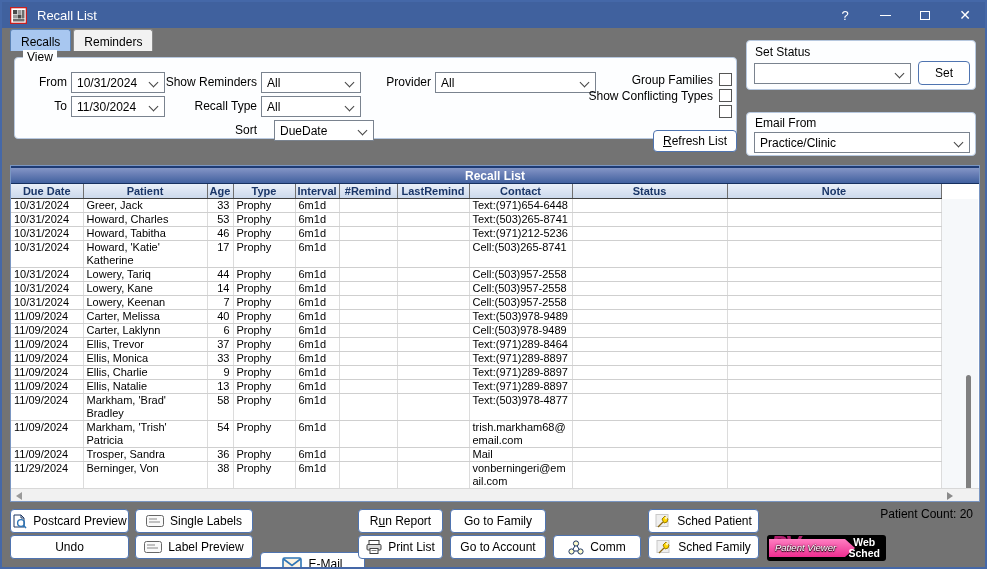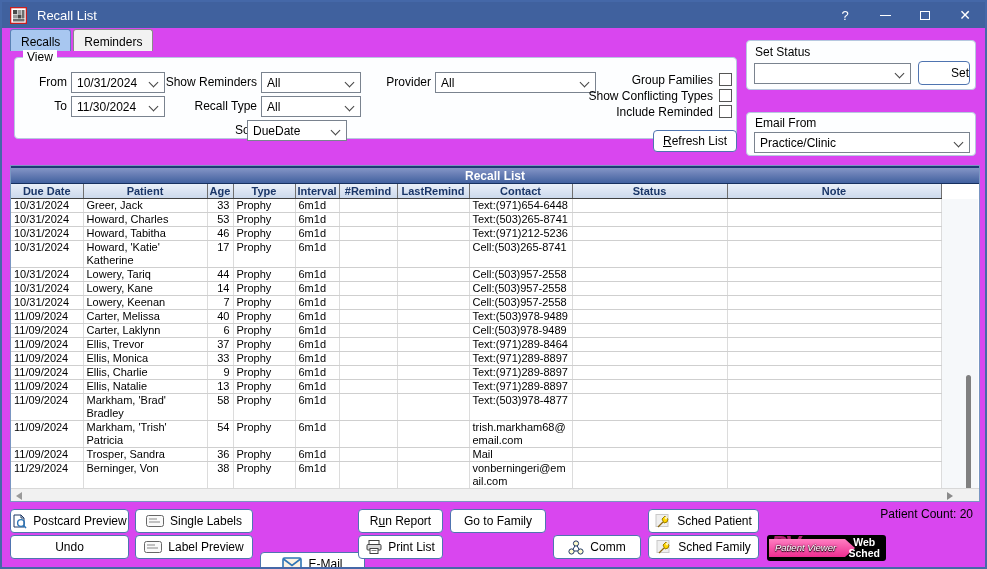--- a/index.html
+++ b/index.html
@@ -1,18 +1,18 @@
 <!DOCTYPE html>
 <html><head>
 <meta charset="utf-8">
 <style>
   * { box-sizing: border-box; margin: 0; padding: 0; }
   html,body { width:987px; height:569px; }
   body { font-family: "Liberation Sans", sans-serif; background:#c9d6e8; }
-  .window { position:relative; width:987px; height:569px; background:#d946ef;
+  .window { position:relative; width:987px; height:569px; background:#737373;
             border:2px solid #4568A8; overflow:hidden; }
 
   
   .titlebar { position:absolute; left:0; top:0; right:0; height:26px; background:#40619E;
               display:flex; align-items:center; color:#fff; }
   .app-icon { width:17px; height:17px; margin-left:8px; display:block; }
   .title-text { margin-left:10px; font-size:13px; color:#fff; }
   .titlebar-controls { margin-left:auto; display:flex; align-items:center; height:100%; }
   .tb-btn { width:40px; height:100%; display:flex; align-items:center; justify-content:center;
             color:#fff; font-size:13px; }
@@ -151,52 +151,51 @@
         <span class="chev"></span>
     </div>
 
     <span class="flabel" style="left:120px; width:122px; top:41px;">Recall Type</span>
     <div class="combo" style="left:246px; top:38px; width:100px;">
       <span>All</span>
         <span class="chev"></span>
     </div>
 
     <span class="flabel" style="left:120px; width:122px; top:65px;">Sort</span>
-    <div class="combo" style="left:232px; top:62px; width:100px;">
+    <div class="combo" style="left:259px; top:62px; width:100px;">
       <span>DueDate</span>
         <span class="chev"></span>
     </div>
 
     <span class="flabel" style="left:330px; width:86px; top:17px;">Provider</span>
     <div class="combo" style="left:420px; top:14px; width:161px;">
       <span>All</span>
         <span class="chev"></span>
     </div>
 
     <span class="flabel" style="left:470px; width:228px; top:15px;">Group Families</span>
     <span class="checkbox" style="left:704px; top:15px;"></span>
 
     <span class="flabel" style="left:470px; width:228px; top:31px;">Show Conflicting Types</span>
     <span class="checkbox" style="left:704px; top:31px;"></span>
 
-    <span class="flabel" style="left:470px; width:228px; top:47px;">Include Reminded</span>
     <span class="checkbox" style="left:704px; top:47px;"></span>
 
     <div class="btn" style="left:638px; top:72px; width:84px; height:22px;">
       <span><span></span><u>R</u><span>efresh List</span></span>
     </div>
   </div>
 
   <div class="groupbox" style="left:744px; top:38px; width:230px; height:50px;">
     <span class="gb-inside-label" style="left:8px; top:4px;">Set Status</span>
     <div class="combo" style="left:7px; top:22px; width:157px;">
       <span></span>
         <span class="chev"></span>
     </div>
-    <div class="btn" style="left:171px; top:20px; width:52px; height:24px;justify-content:flex-end;">
+    <div class="btn" style="left:171px; top:20px; width:52px; height:24px;">
       <span>Set</span>
     </div>
   </div>
 
   <div class="groupbox" style="left:744px; top:110px; width:230px; height:44px;">
     <span class="gb-inside-label" style="left:8px; top:3px;">Email From</span>
     <div class="combo" style="left:7px; top:19px; width:216px;">
       <span>Practice/Clinic</span>
         <span class="chev"></span>
     </div>
@@ -501,20 +500,23 @@
   </div>
   <div class="btn fbtn" style="left:356px; top:533px; width:85px;">
     <svg width="16" height="14" viewBox="0 0 16 14">
       <rect x="3" y="0.5" width="10" height="4" fill="#fff" stroke="#404040"></rect>
       <rect x="1" y="4.5" width="14" height="5.5" rx="1" fill="#D9D9D9" stroke="#404040"></rect>
       <rect x="4" y="8.5" width="8" height="5" fill="#fff" stroke="#404040"></rect>
       <line x1="5.5" y1="10.5" x2="10.5" y2="10.5" stroke="#808080"></line>
     </svg>
     <span>Print List</span>
   </div>
+  <div class="btn fbtn" style="left:448px; top:533px; width:96px;">
+    <span>Go to Account</span>
+  </div>
   <div class="btn fbtn" style="left:551px; top:533px; width:88px;">
     <svg width="16" height="15" viewBox="0 0 16 15">
       <line x1="8" y1="4" x2="4" y2="11" stroke="#1F3864"></line>
       <line x1="8" y1="4" x2="12" y2="11" stroke="#1F3864"></line>
       <line x1="4" y1="11" x2="12" y2="11" stroke="#1F3864"></line>
       <circle cx="8" cy="3.5" r="2.6" fill="#FDFBCE" stroke="#1F3864"></circle>
       <circle cx="3.5" cy="11.5" r="2.6" fill="#FDFBCE" stroke="#1F3864"></circle>
       <circle cx="12.5" cy="11.5" r="2.6" fill="#FDFBCE" stroke="#1F3864"></circle>
     </svg>
     <span>Comm</span>

